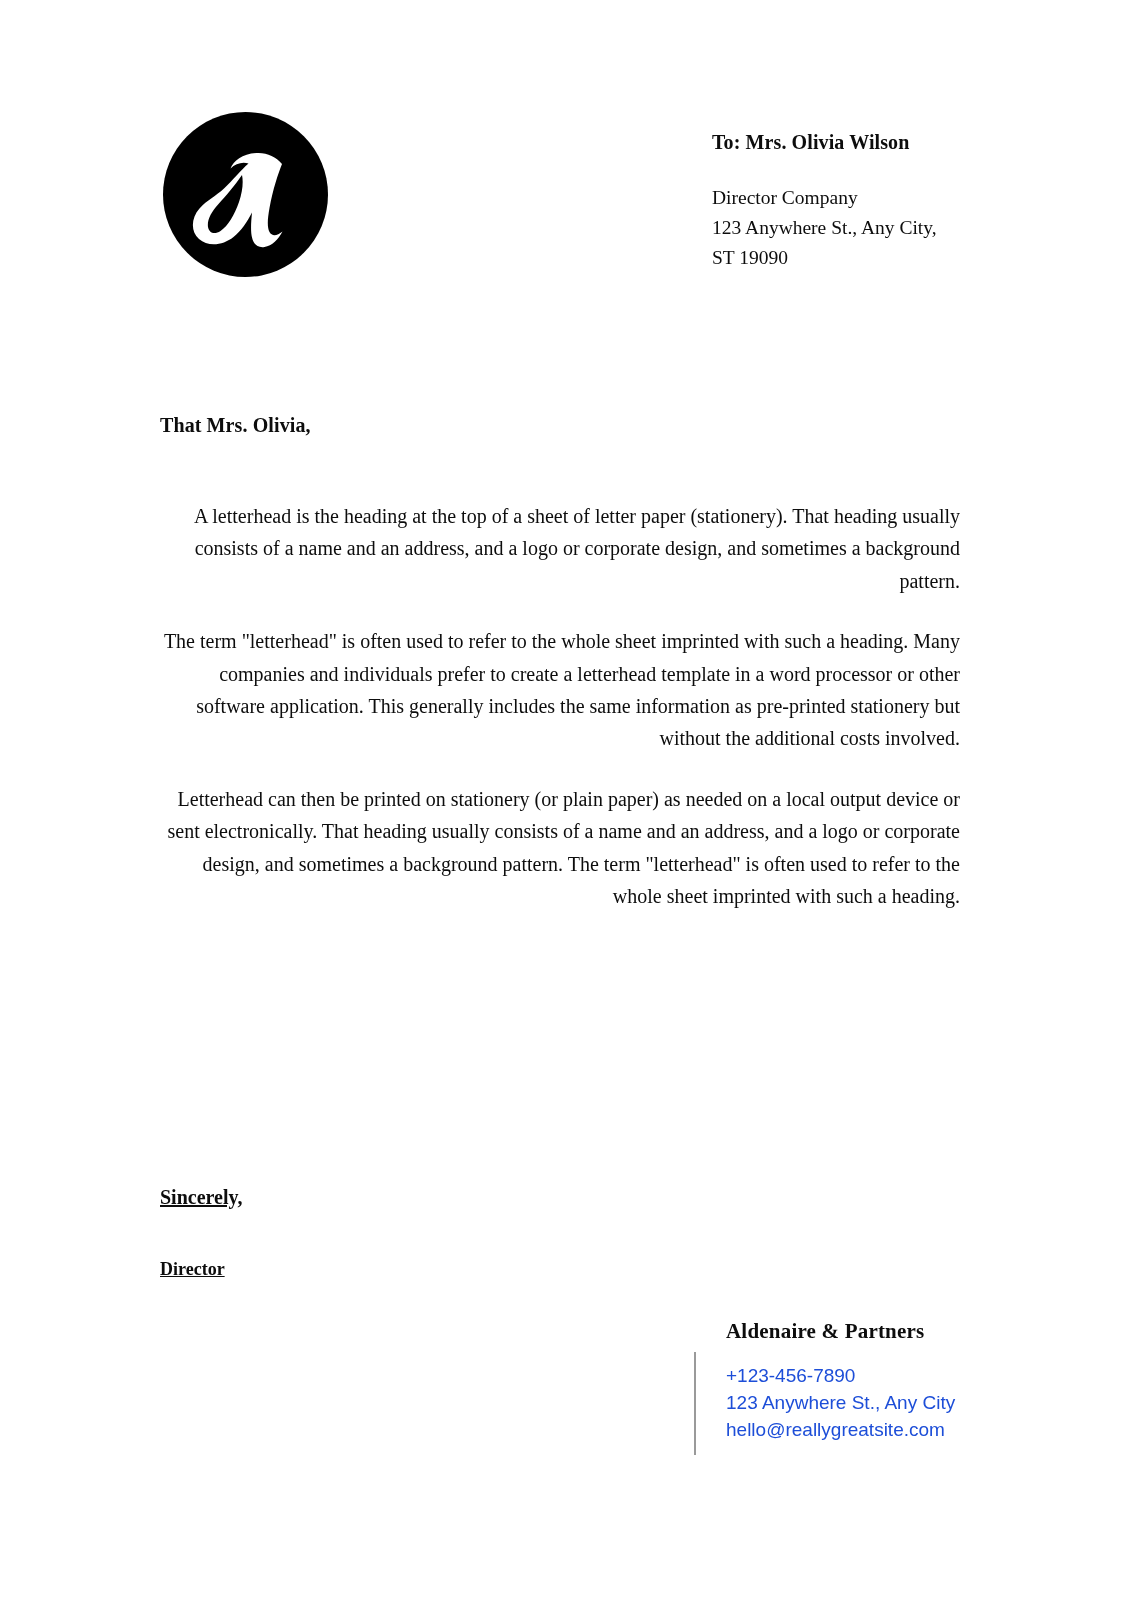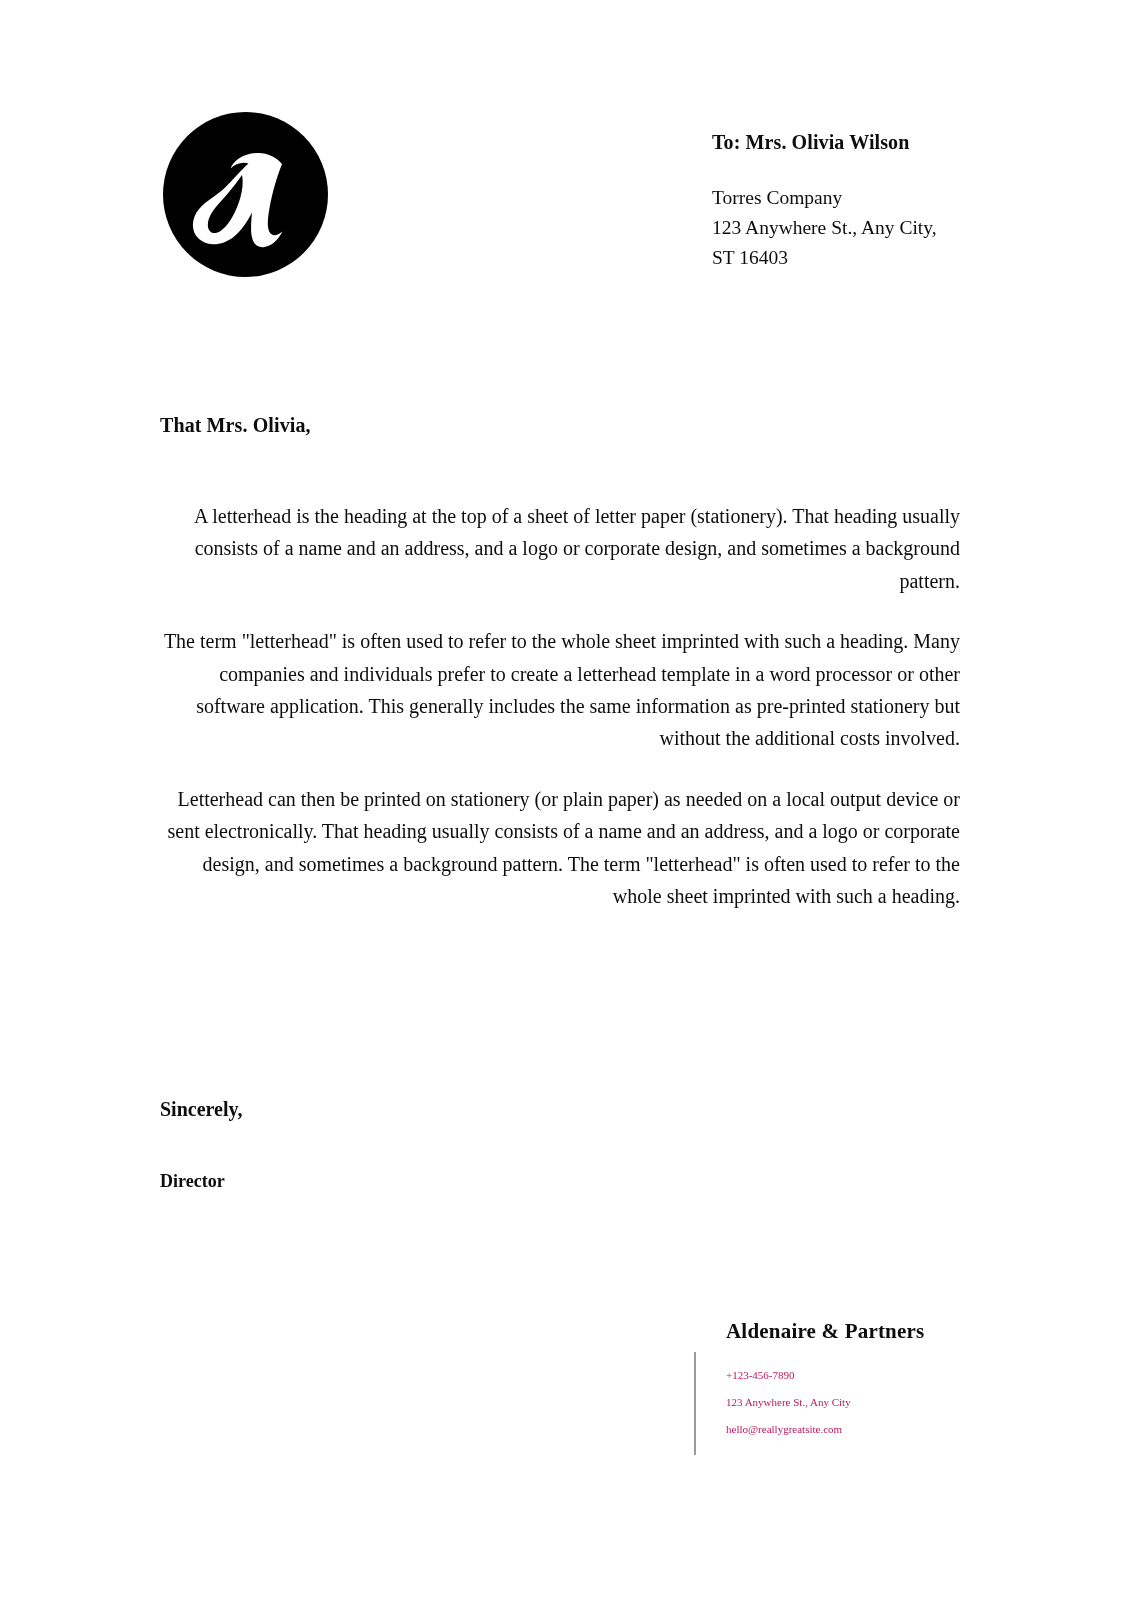--- a/index.html
+++ b/index.html
@@ -87,22 +87,23 @@
     line-height: 32.4px;
     margin: 0 0 28px 0;
     text-align: right;
   }
   .para:last-child { margin-bottom: 0; }
 
   
   .signature {
     position: absolute;
     left: 160px;
-    top: 1096px;
+    top: 1184px;
     width: 400px;
+    text-decoration: underline;
   }
   .sign-off {
     font-size: 20px;
     font-weight: bold;
     line-height: 1.3;
     margin: 0 0 45px 0;
   }
   .signer-name {
     font-size: 20px;
     font-weight: bold;
@@ -134,24 +135,24 @@
     background: #9a9a9a;
   }
   .footer-company {
     font-size: 21px;
     font-weight: bold;
     line-height: 1.3;
     margin: 0 0 17px 0;
     letter-spacing: 0.2px;
   }
   .footer-contacts {
-    font-family: Liberation Serif, serif;
-    font-size: 11px;
+    font-family: Liberation Sans, sans-serif;
+    font-size: 19px;
     line-height: 27px;
-    color: #be185d;
+    color: #1d4ed8;
   }
   .footer-contacts div { white-space: nowrap; }
 </style>
 </head>
 <body>
 
 <div class="page">
 
   <div class="header">
 
@@ -181,23 +182,23 @@
           C 51.5 123 46 121 45 115
           C 44 108.5 48 100 55.5 92
           C 63 84 72 73 79 63
           Z"></path>
       </svg>
     </div>
 
     <div class="recipient">
       <p class="recipient-name">To: Mrs. Olivia Wilson</p>
       <div class="recipient-address">
-        <div>Torres Company</div>
+        <div>Director Company</div>
         <div>123 Anywhere St., Any City,</div>
-        <div>ST 16403</div>
+        <div>ST 19090</div>
       </div>
     </div>
 
   </div>
 
   <div class="letter-body">
     <p class="salutation">That Mrs. Olivia,</p>
     <p class="para">A letterhead is the heading at the top of a sheet of letter paper (stationery). That heading usually consists of a name and an address, and a logo or corporate design, and sometimes a background pattern.</p>
     <p class="para">The term "letterhead" is often used to refer to the whole sheet imprinted with such a heading. Many companies and individuals prefer to create a letterhead template in a word processor or other software application. This generally includes the same information as pre-printed stationery but without the additional costs involved.</p>
     <p class="para">Letterhead can then be printed on stationery (or plain paper) as needed on a local output device or sent electronically. That heading usually consists of a name and an address, and a logo or corporate design, and sometimes a background pattern. The term "letterhead" is often used to refer to the whole sheet imprinted with such a heading.</p>

